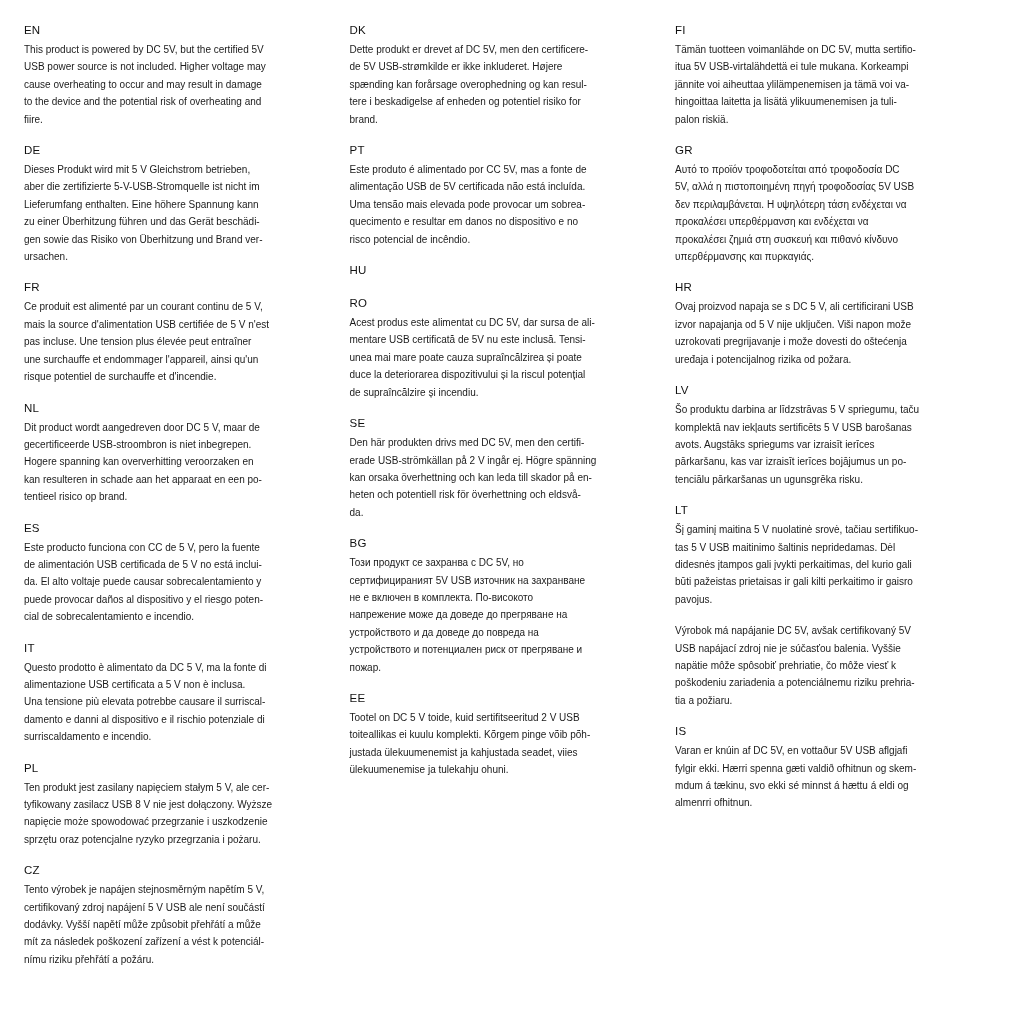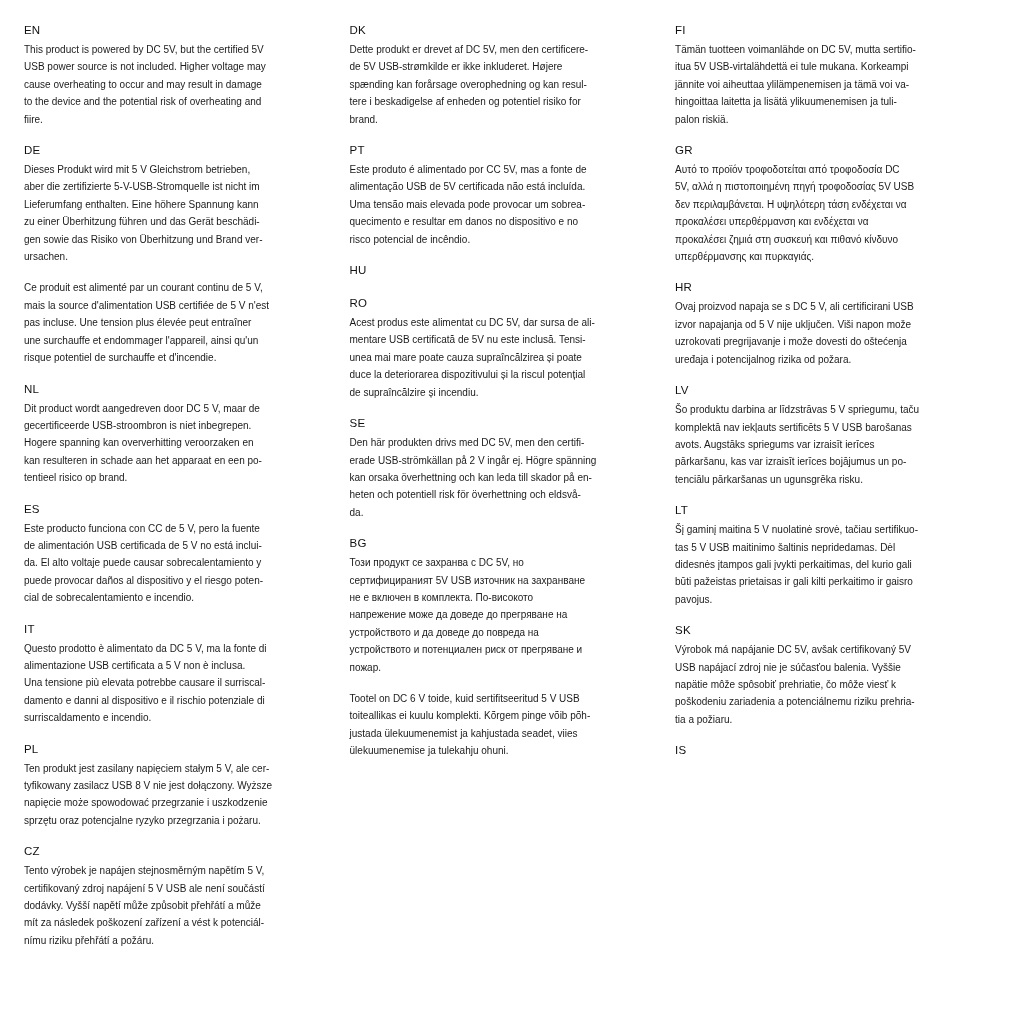--- a/index.html
+++ b/index.html
@@ -72,20 +72,21 @@
     <div class="block">
       <div class="lang-code">DE</div>
       <div class="lang-text">Dieses Produkt wird mit 5 V Gleichstrom betrieben,
 aber die zertifizierte 5-V-USB-Stromquelle ist nicht im
 Lieferumfang enthalten. Eine höhere Spannung kann
 zu einer Überhitzung führen und das Gerät beschädi-
 gen sowie das Risiko von Überhitzung und Brand ver-
 ursachen.</div>
     </div>
     <div class="block">
+      <div class="lang-code">FR</div>
       <div class="lang-text">Ce produit est alimenté par un courant continu de 5 V,
 mais la source d'alimentation USB certifiée de 5 V n'est
 pas incluse. Une tension plus élevée peut entraîner
 une surchauffe et endommager l'appareil, ainsi qu'un
 risque potentiel de surchauffe et d'incendie.</div>
     </div>
     <div class="block">
       <div class="lang-code">NL</div>
       <div class="lang-text">Dit product wordt aangedreven door DC 5 V, maar de
 gecertificeerde USB-stroombron is niet inbegrepen.
@@ -166,21 +167,22 @@
       <div class="lang-code">BG</div>
       <div class="lang-text">Този продукт се захранва с DC 5V, но
 сертифицираният 5V USB източник на захранване
 не е включен в комплекта. По-високото
 напрежение може да доведе до прегряване на
 устройството и да доведе до повреда на
 устройството и потенциален риск от прегряване и
 пожар.</div>
     </div>
     <div class="block">
-      <div class="lang-text">Tootel on DC 6 V toide, kuid sertifitseeritud 5 V USB
+      <div class="lang-code">EE</div>
+      <div class="lang-text">Tootel on DC 5 V toide, kuid sertifitseeritud 2 V USB
 toiteallikas ei kuulu komplekti. Kõrgem pinge võib põh-
 justada ülekuumenemist ja kahjustada seadet, viies
 ülekuumenemise ja tulekahju ohuni.</div>
     </div>
   </div>
 
   <div class="column">
     <div class="block">
       <div class="lang-code">FI</div>
       <div class="lang-text">Tämän tuotteen voimanlähde on DC 5V, mutta sertifio-
@@ -215,25 +217,28 @@
     </div>
     <div class="block">
       <div class="lang-code">LT</div>
       <div class="lang-text">Šį gaminį maitina 5 V nuolatinė srovė, tačiau sertifikuo-
 tas 5 V USB maitinimo šaltinis nepridedamas. Dėl
 didesnės įtampos gali įvykti perkaitimas, del kurio gali
 būti pažeistas prietaisas ir gali kilti perkaitimo ir gaisro
 pavojus.</div>
     </div>
     <div class="block">
-      <div class="lang-code">SK</div>
       <div class="lang-text">Výrobok má napájanie DC 5V, avšak certifikovaný 5V
 USB napájací zdroj nie je súčasťou balenia. Vyššie
 napätie môže spôsobiť prehriatie, čo môže viesť k
 poškodeniu zariadenia a potenciálnemu riziku prehria-
 tia a požiaru.</div>
     </div>
     <div class="block">
       <div class="lang-code">IS</div>
+      <div class="lang-text">Varan er knúin af DC 5V, en vottaður 5V USB aflgjafi
+fylgir ekki. Hærri spenna gæti valdið ofhitnun og skem-
+mdum á tækinu, svo ekki sé minnst á hættu á eldi og
+almenrri ofhitnun.</div>
     </div>
   </div>
 
 </div>
 
 </body></html>

